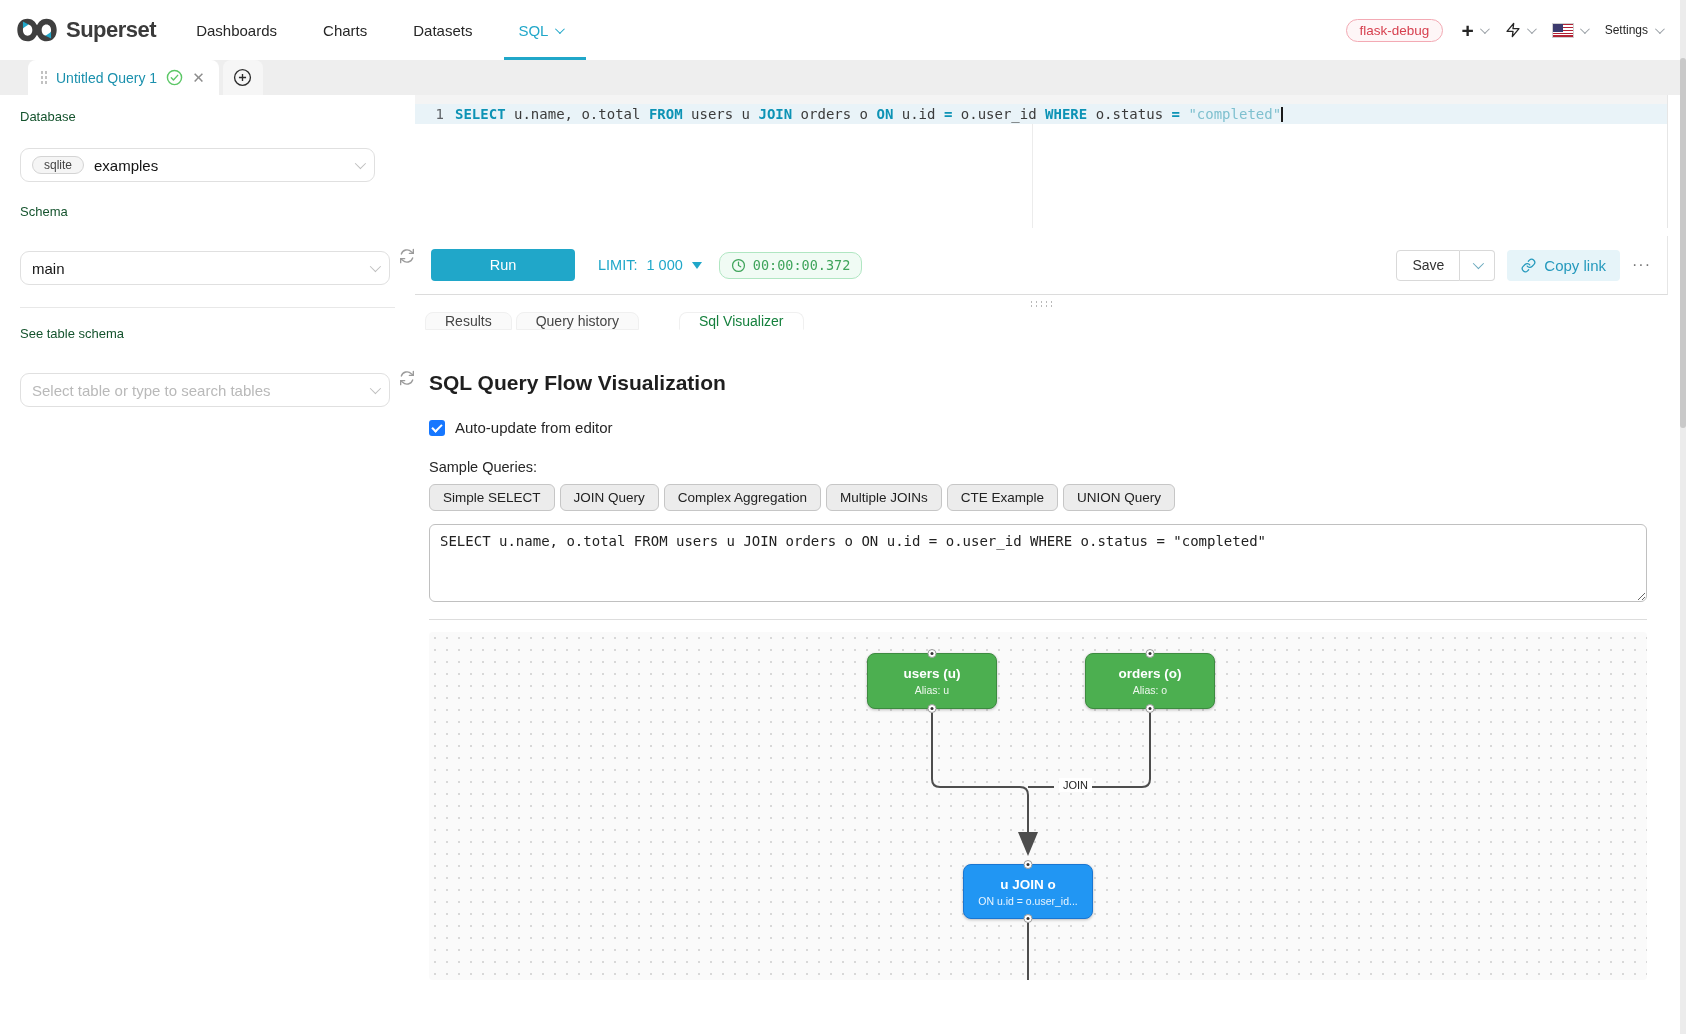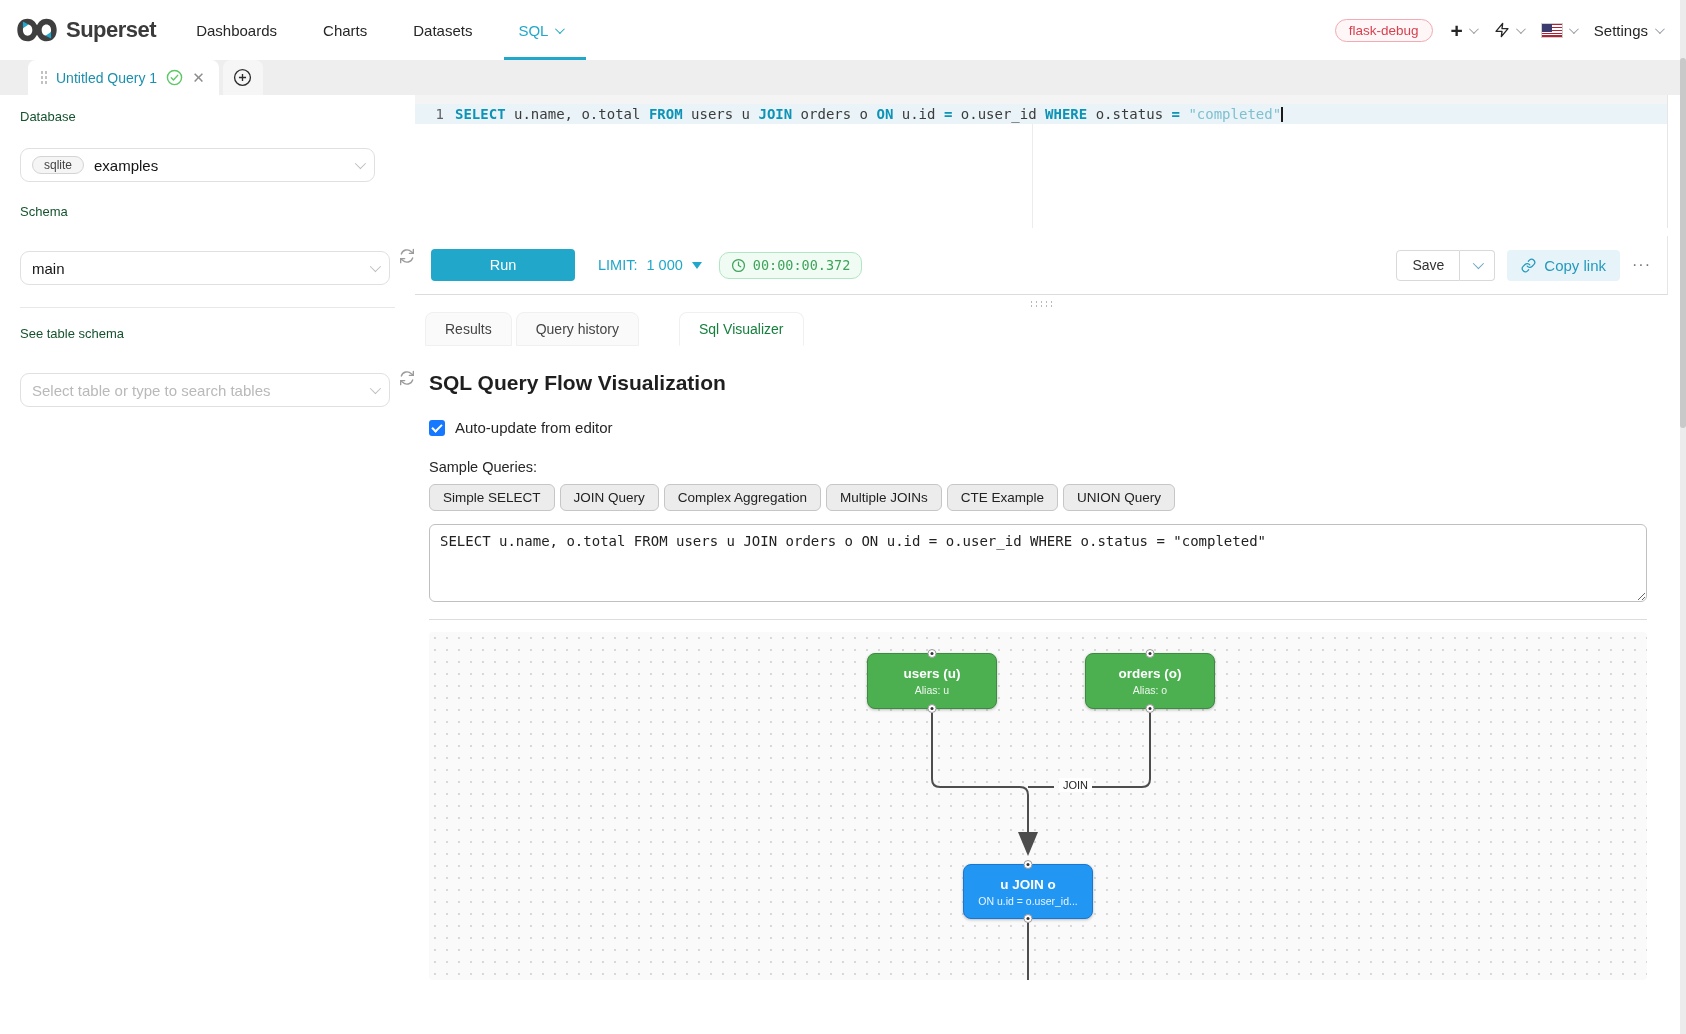--- a/index.html
+++ b/index.html
@@ -21,21 +21,21 @@
            transform:rotate(45deg) translateY(-2px); display:inline-block; }
   .nav-item.active .caret { border-color:#20a7c9; }
   .nav-right { margin-left:auto; display:flex; align-items:center; gap:18px; }
   .env-pill { border:1px solid #f3aab4; background:#fef6f7; color:#d7404f; font-size:13.5px;
               padding:3px 13px; border-radius:13px; }
   .icon-btn { display:flex; align-items:center; gap:6px; color:#262626; cursor:pointer; }
   .plus-glyph { font-size:21px; font-weight:bold; line-height:1; }
   .flag { width:22px; height:15px; position:relative; border:1px solid #d0d0d0;
           background:linear-gradient(180deg,#b22234 0 11%,#fff 11% 22%,#b22234 22% 33%,#fff 33% 44%,#b22234 44% 55%,#fff 55% 66%,#b22234 66% 77%,#fff 77% 88%,#b22234 88% 100%); }
   .flag::after { content:""; position:absolute; left:0; top:0; width:10px; height:8px; background:#3c3b6e; }
-  .settings { font-size:15px; display:flex; align-items:center; gap:7px; cursor:pointer; }
+  .settings { font-size:12px; display:flex; align-items:center; gap:7px; cursor:pointer; }
 
   
   .tabstrip { height:35px; background:#eeeeee; display:flex; align-items:flex-end; padding-left:28px; }
   .qtab { height:35px; background:#fff; border-radius:8px 8px 0 0; display:flex; align-items:center;
           gap:9px; padding:0 14px 0 12px; }
   .drag-dots { width:7px; height:15px;
           background-image:radial-gradient(#c2c2c2 1.1px, transparent 1.1px);
           background-size:4px 5px; }
   .qtab-label { color:#1a90ad; font-size:14px; }
   .qtab-close { color:#8c8c8c; font-size:15px; cursor:pointer; }
@@ -94,21 +94,21 @@
   .copy-btn { height:31px; padding:0 14px; background:#e6f4f9; border:none; border-radius:4px;
               color:#2499bd; font-size:15px; display:flex; align-items:center; gap:8px;
               font-family:inherit; cursor:pointer; }
   .more-dots { color:#777; font-size:16px; letter-spacing:1px; cursor:pointer; }
 
   .splitter { height:17px; display:flex; align-items:center; justify-content:center; }
   .splitter-dots { width:26px; height:7px;
        background-image:radial-gradient(#b9b9b9 1px, transparent 1px); background-size:5px 4px; cursor:row-resize; }
 
   .tabbar { height:34px; display:flex; gap:4px; padding-left:10px; }
-  .rtab { height:34px; padding:0 19px; display:flex; align-items:center; font-size:14px; color:#454545;
+  .rtab { height:18px; padding:0 19px; display:flex; align-items:center; font-size:14px; color:#454545;
           background:#fafafa; border:1px solid #f0f0f0; border-radius:8px 8px 0 0; cursor:pointer; }
   .rtab.active { background:#fff; color:#15803d; border-color:#f0f0f0; border-bottom-color:#fff;margin-left:36px; }
 
   .tab-content { flex:1; padding:25px 0 0 14px; }
   .viz-title { font-size:21px; font-weight:bold; color:#1f1f1f; }
   .checkbox-row { display:flex; align-items:center; gap:10px; margin-top:24px; }
   .checkbox { width:16px; height:16px; border-radius:3px; background:#1677ff; position:relative; cursor:pointer; }
   .checkbox::after { content:""; position:absolute; left:5px; top:2px; width:4px; height:8px;
        border-right:2px solid #fff; border-bottom:2px solid #fff; transform:rotate(45deg); }
   .checkbox-label { font-size:15px; color:#262626; }

